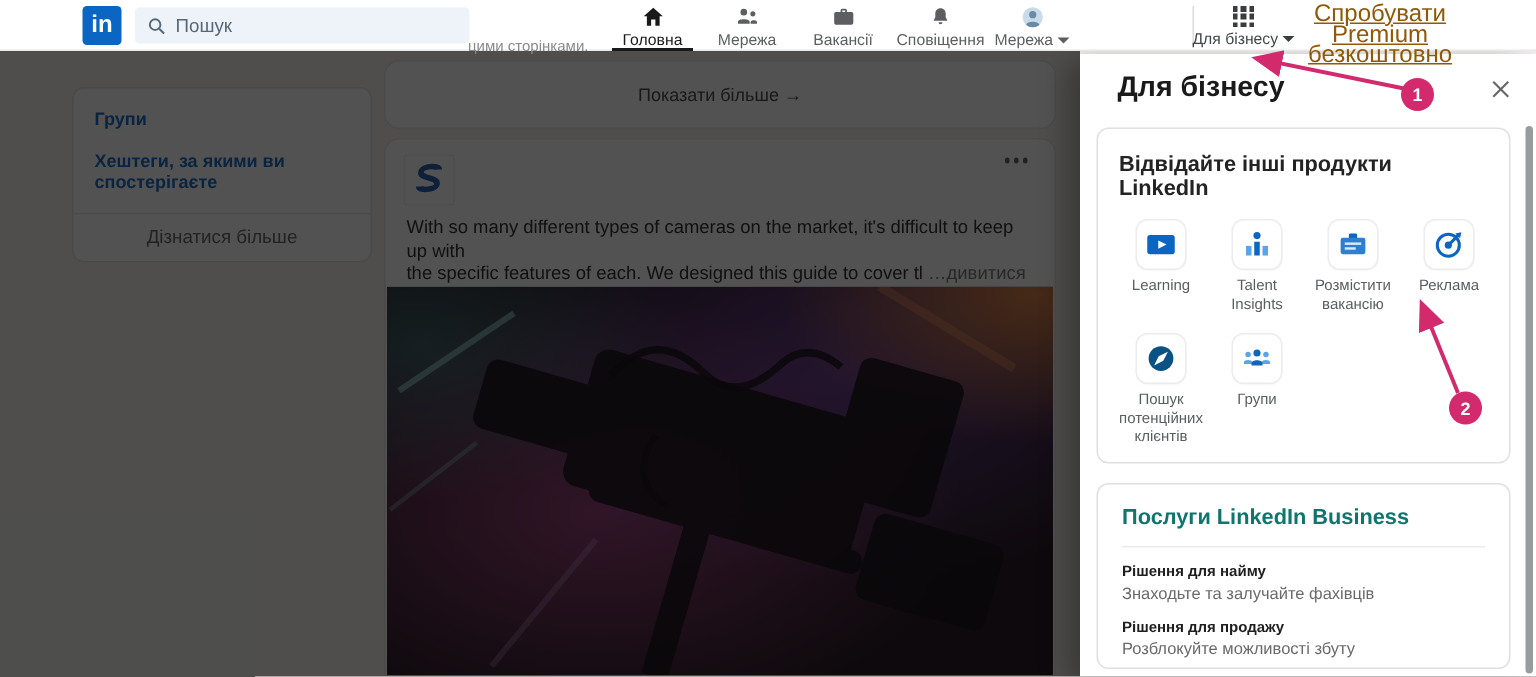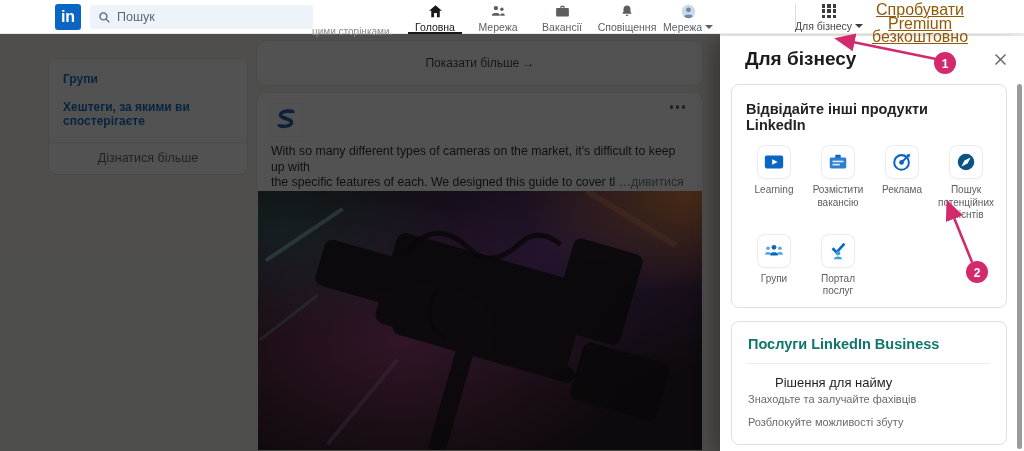--- a/index.html
+++ b/index.html
@@ -78,21 +78,21 @@
   .p-card-header { font-size:14.5px; font-weight:bold; color:#232323; margin:0 0 13px 2px; }
   .prod-grid { display:grid; grid-template-columns:repeat(4, 62px); row-gap:13px; column-gap:2px; margin-left:-1px; }
   .tile { display:flex; flex-direction:column; align-items:center; text-align:center; cursor:pointer; }
   .tile-icon { width:32px; height:32px; border-radius:7px; background:#fff;
                box-shadow:0 0 0 1px #ececec, 0 1px 2px rgba(0,0,0,.08);
                display:flex; align-items:center; justify-content:center; }
   .tile-label { font-size:10px; line-height:12.5px; color:#5b5e61; margin-top:6px; }
   .services-card { margin-top:13px; padding:14px 16px 6px; height:124px; overflow:hidden; }
   .svc-header { font-size:14.5px; font-weight:bold; color:#0f766e; padding-bottom:11px; border-bottom:1px solid #ebebeb; }
   .svc-item { margin-top:11px; cursor:pointer; }
-  .svc-title { font-size:13px; font-weight:normal; color:#1f1f1f;margin-left:27px; }
+  .svc-title { font-size:10px; font-weight:bold; color:#1f1f1f; }
   .svc-sub { font-size:11px; color:#6a6a6a; margin-top:3px; }
   .panel-scrollbar { position:absolute; right:2px; top:84px; width:5px; height:365px; background:#999c9f;
                      border-radius:3px; z-index:9; cursor:pointer; }
 
   
   .annotations { position:absolute; inset:0; z-index:30; pointer-events:none; }
 </style>
 </head>
 <body>
 
@@ -269,20 +269,31 @@
         <div class="tile">
           <span class="tile-icon">
             <svg width="22" height="22" viewBox="0 0 24 24">
               <rect x="2" y="5" width="20" height="14" rx="2" fill="#0a66c2"></rect>
               <polygon points="10,9 16,12 10,15" fill="#fff"></polygon>
             </svg>
           </span>
           <span class="tile-label">Learning</span>
         </div>
 
+        <div class="tile">
+          <span class="tile-icon">
+            <svg width="22" height="22" viewBox="0 0 24 24">
+              <rect x="4" y="13" width="4" height="7" fill="#5aa5e8"></rect>
+              <rect x="10" y="10" width="4" height="10" fill="#0a66c2"></rect>
+              <rect x="16" y="13" width="4" height="7" fill="#5aa5e8"></rect>
+              <circle cx="12" cy="5.5" r="2.6" fill="#0a66c2"></circle>
+            </svg>
+          </span>
+          <span class="tile-label">Talent Insights</span>
+        </div>
 
         <div class="tile">
           <span class="tile-icon">
             <svg width="22" height="22" viewBox="0 0 24 24">
               <rect x="9" y="4" width="6" height="4" rx="1" fill="#0a66c2"></rect>
               <rect x="3" y="7" width="18" height="12" rx="1.5" fill="#2f7fd1"></rect>
               <rect x="6" y="10.5" width="12" height="1.8" fill="#d6e8f9"></rect>
               <rect x="6" y="14" width="8" height="1.8" fill="#d6e8f9"></rect>
             </svg>
           </span>
@@ -318,40 +329,31 @@
               <path d="M2.5 16 v-1.2 c0-2.2 6-2.2 6 0 V16 Z" fill="#5aa5e8"></path>
               <circle cx="18.5" cy="9" r="2" fill="#5aa5e8"></circle>
               <path d="M15.5 16 v-1.2 c0-2.2 6-2.2 6 0 V16 Z" fill="#5aa5e8"></path>
               <circle cx="12" cy="8" r="2.6" fill="#0a66c2"></circle>
               <path d="M8 17 v-1.6 c0-2.8 8-2.8 8 0 V17 Z" fill="#0a66c2"></path>
             </svg>
           </span>
           <span class="tile-label">Групи</span>
         </div>
 
-        <div class="tile">
-          <span class="tile-icon">
-            <svg width="22" height="22" viewBox="0 0 24 24">
-              <path d="M6 9 l4.5 4.5 L19 4" stroke="#0a66c2" stroke-width="2.8" fill="none"></path>
-              <circle cx="12" cy="14.5" r="2.4" fill="#3aa0dc"></circle>
-              <path d="M7.5 21 c0-4 9-4 9 0 Z" fill="#3aa0dc"></path>
-            </svg>
-          </span>
-          <span class="tile-label">Портал послуг</span>
-        </div>
       </div>
     </div>
 
     <div class="p-card services-card">
       <div class="svc-header">Послуги LinkedIn Business</div>
       <div class="svc-item">
         <div class="svc-title">Рішення для найму</div>
         <div class="svc-sub">Знаходьте та залучайте фахівців</div>
       </div>
       <div class="svc-item">
+        <div class="svc-title">Рішення для продажу</div>
         <div class="svc-sub">Розблокуйте можливості збуту</div>
       </div>
 
     </div>
   </div>
 
   <div class="panel-scrollbar"></div>
 
   <svg class="annotations" width="1024" height="451" viewBox="0 0 1024 451">
     <defs>

